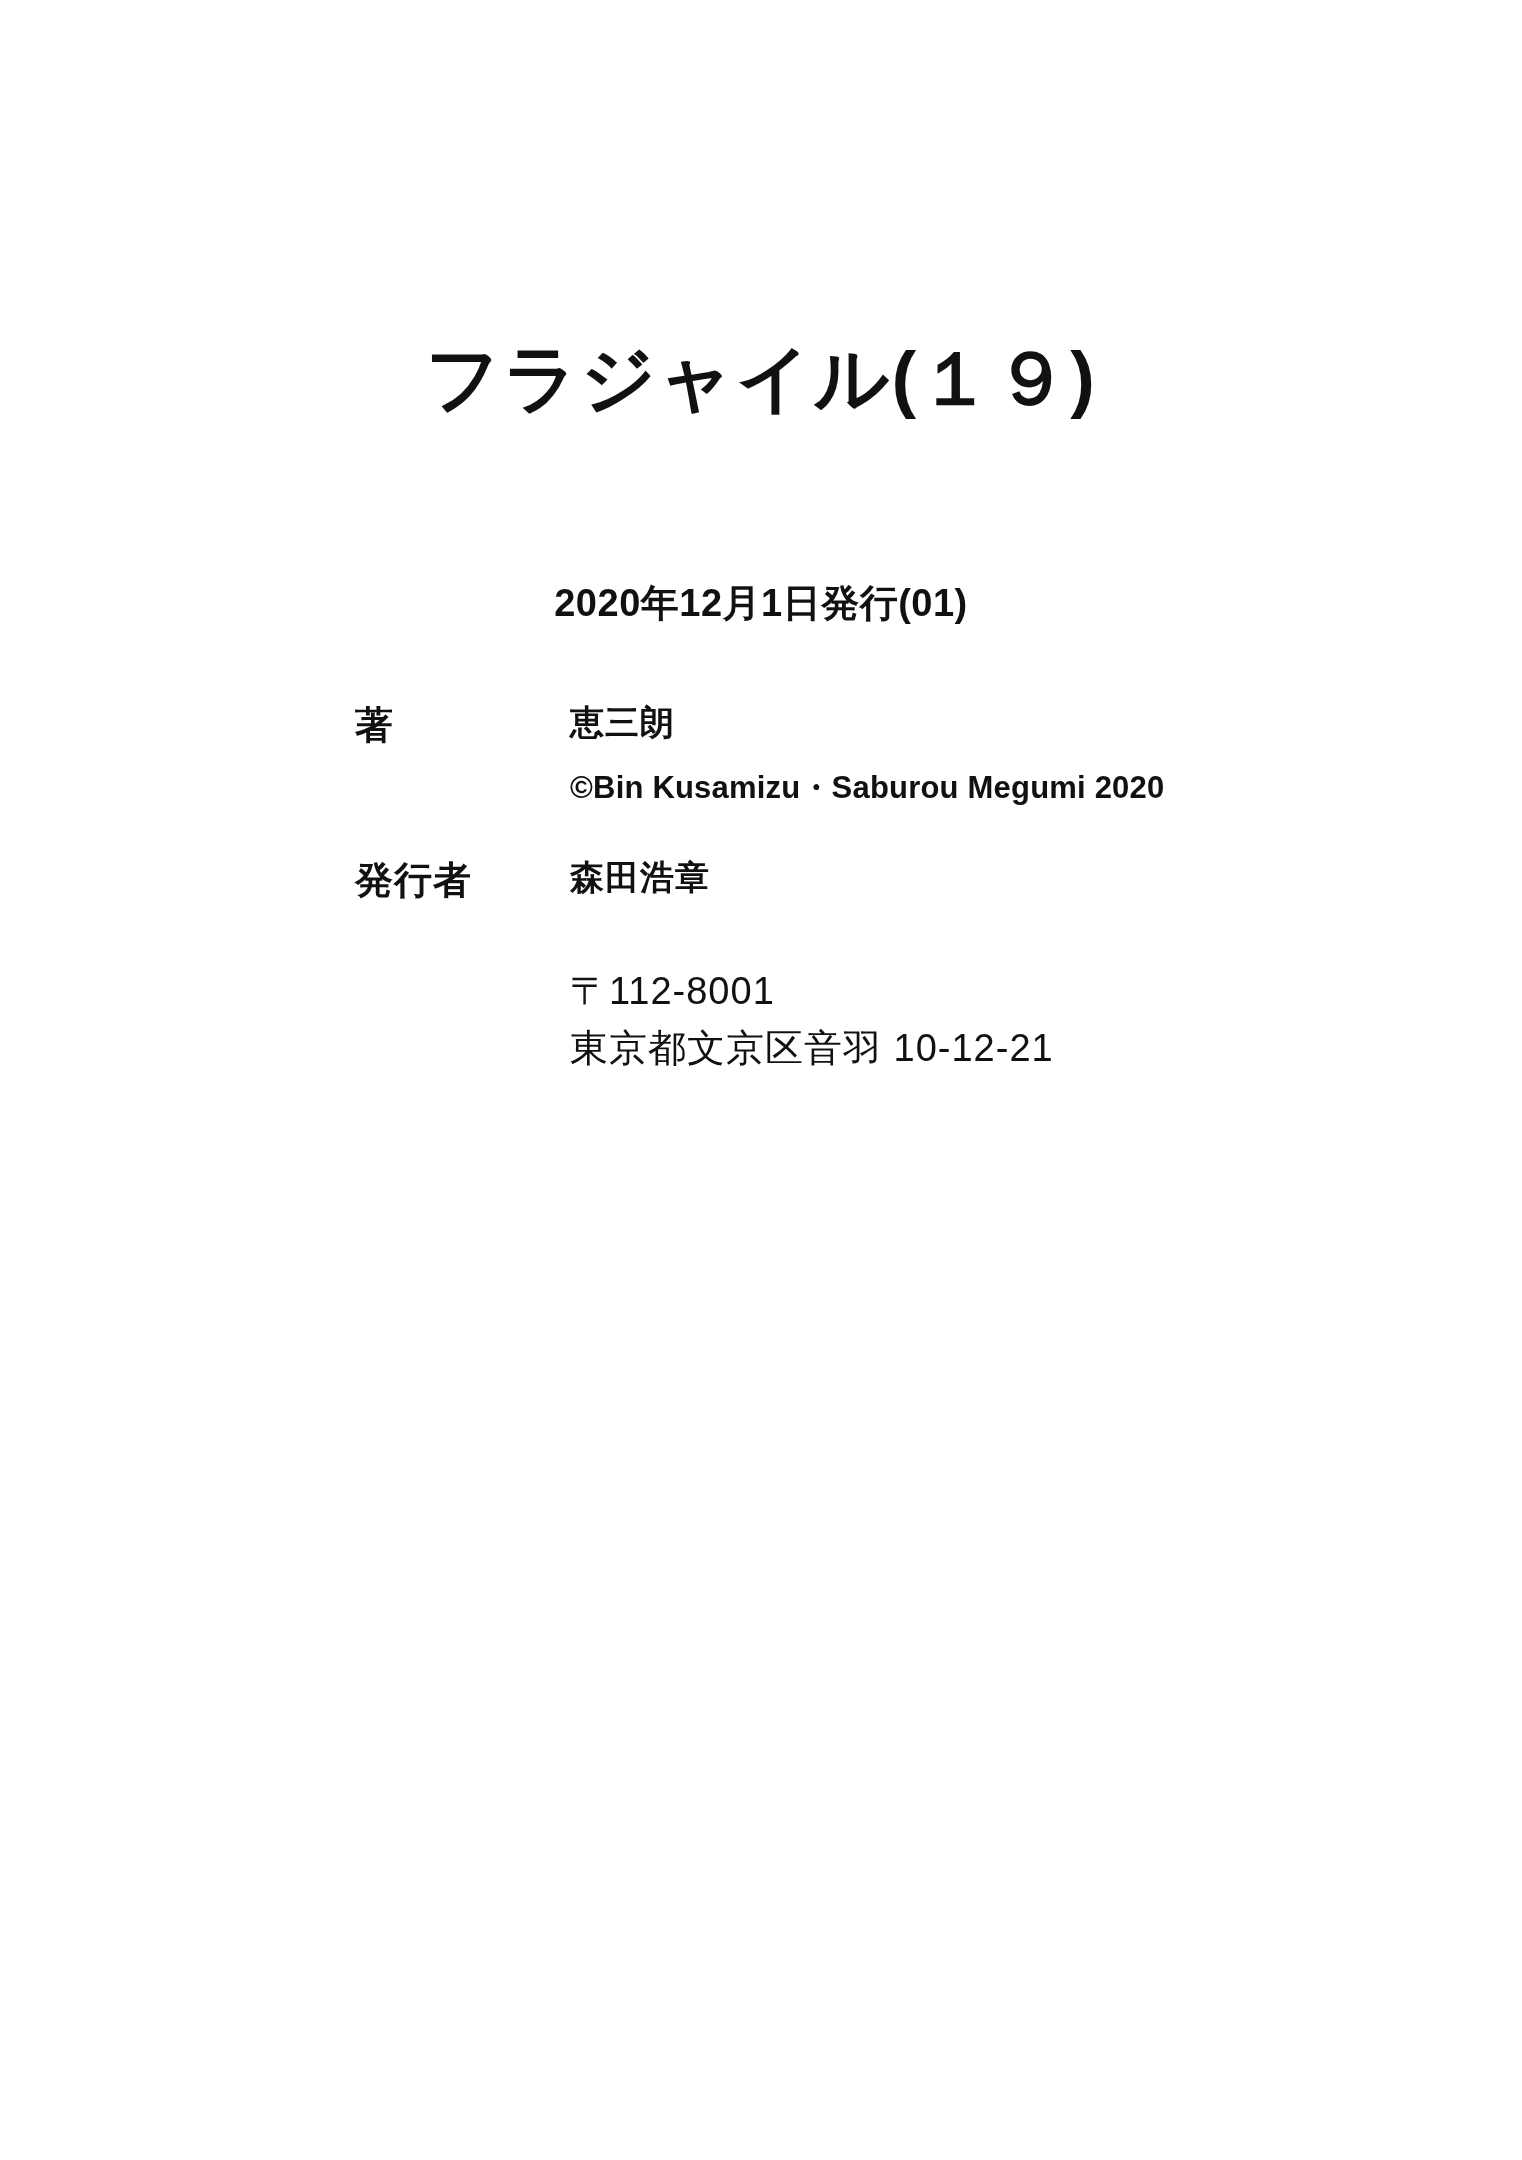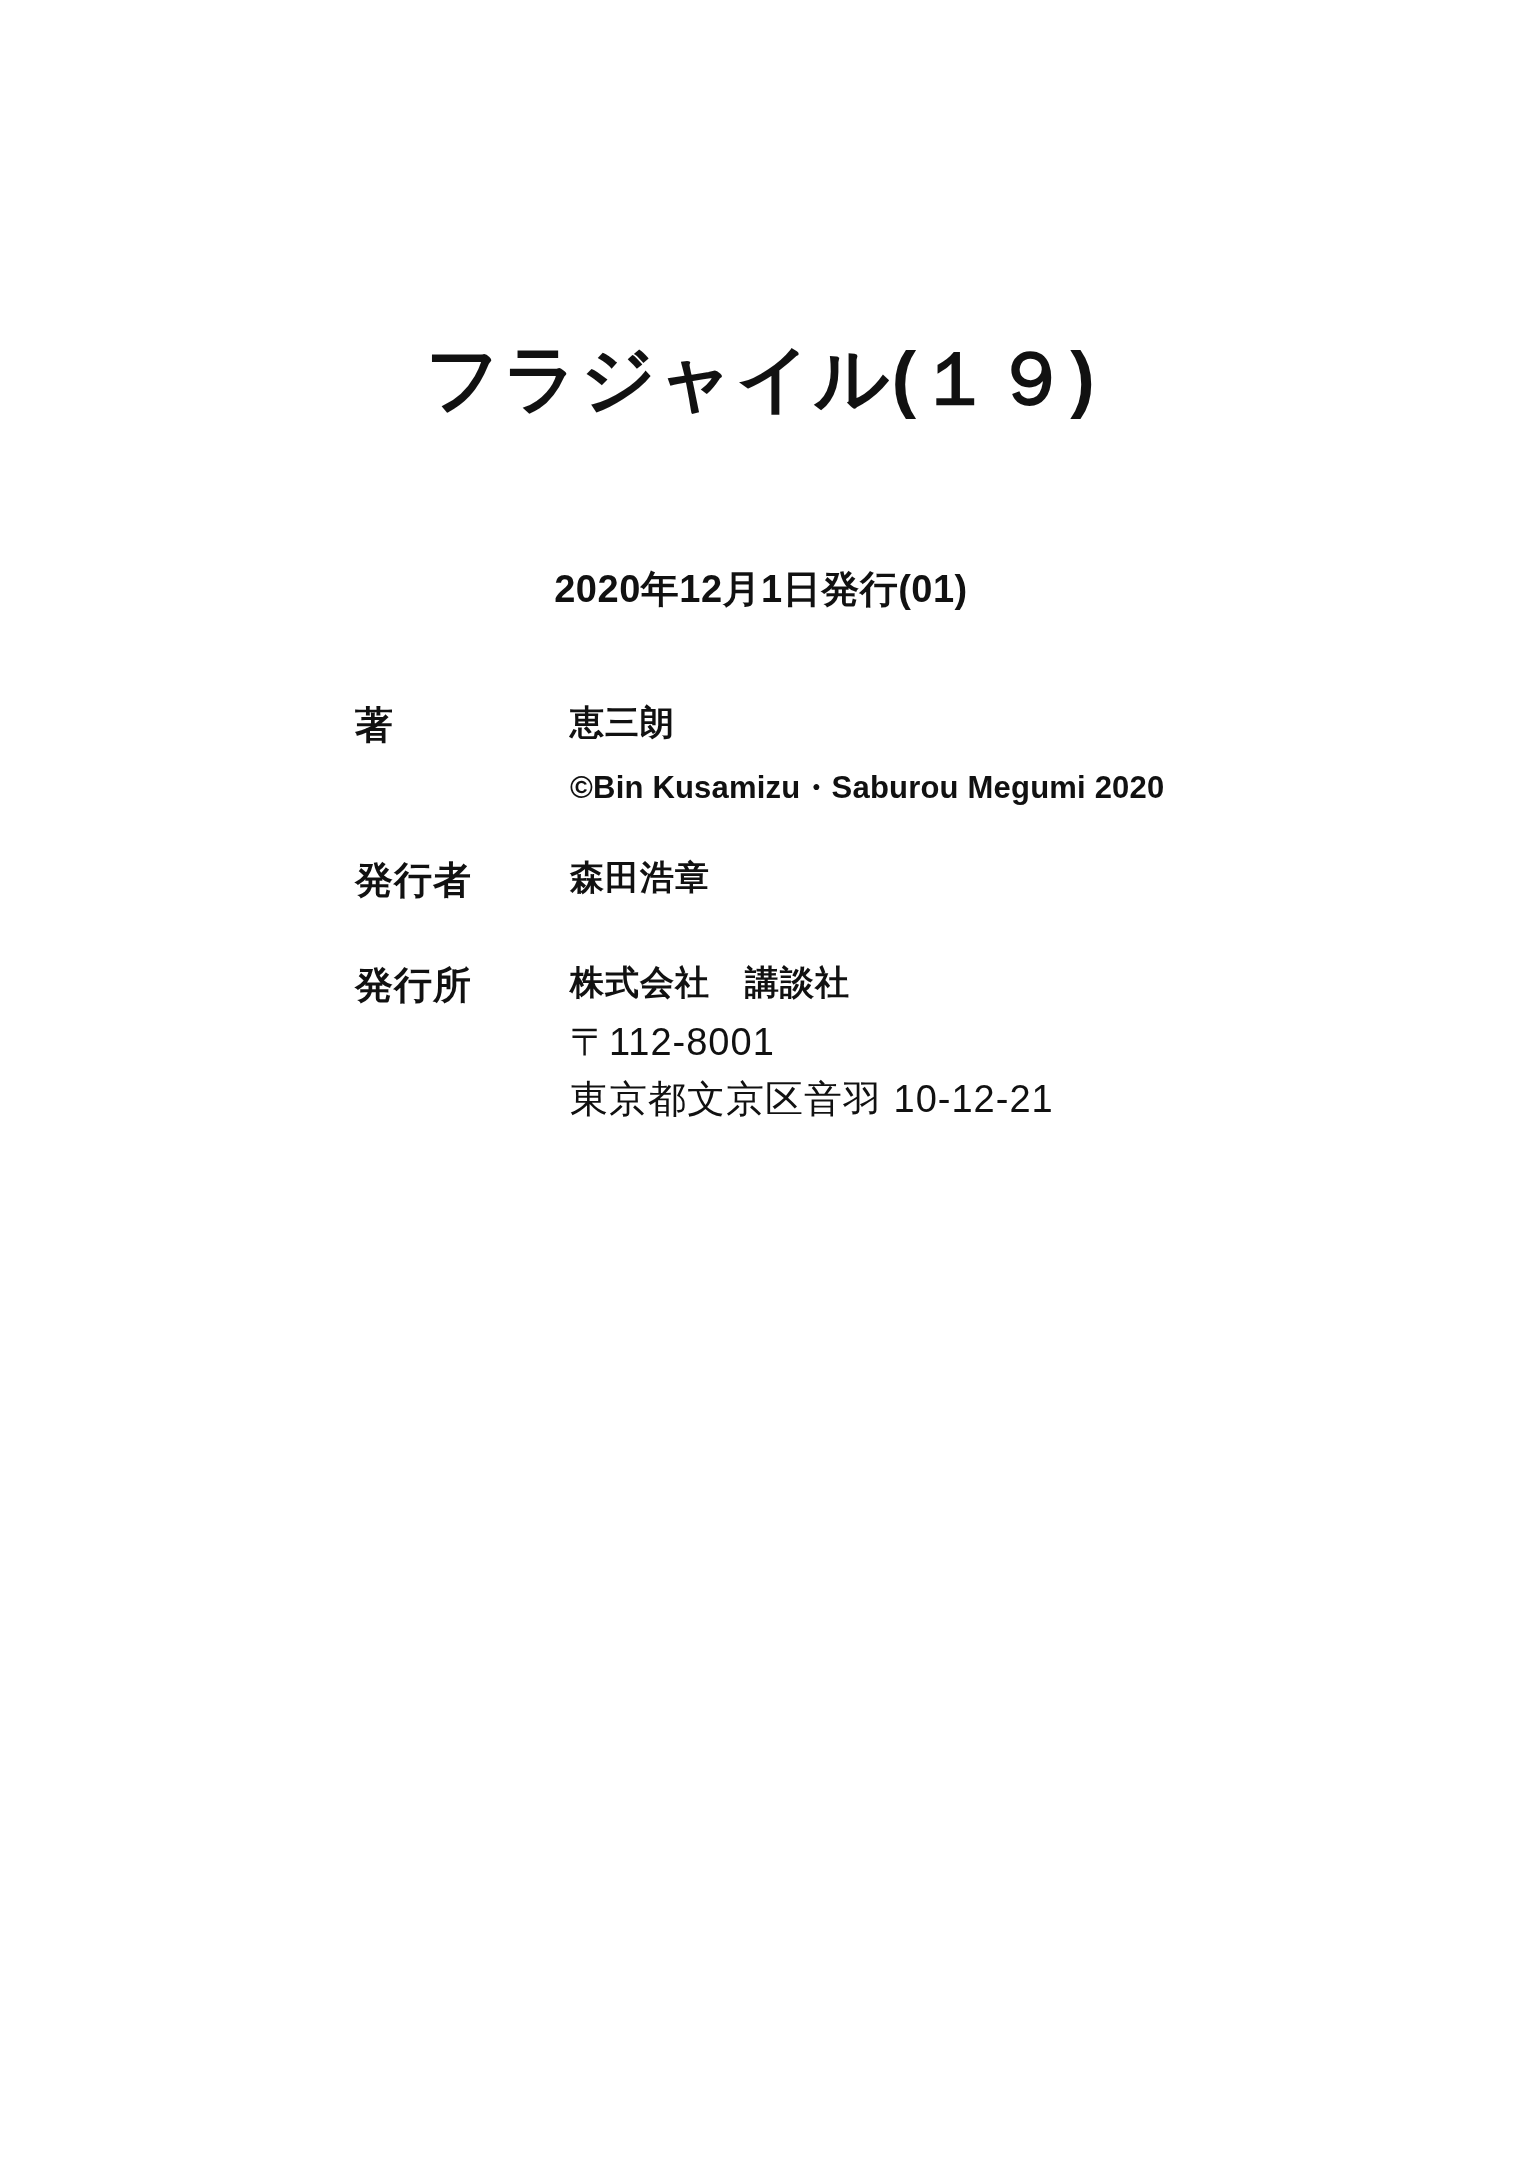--- a/index.html
+++ b/index.html
@@ -33,21 +33,21 @@
     font-size: 74px;
     font-weight: 700;
     letter-spacing: 2px;
     color: #111111;
     white-space: nowrap;
   }
 
   
   .pubdate {
     position: absolute;
-    top: 564px;
+    top: 578px;
     left: 0;
     width: 1522px;
     text-align: center;
     font-size: 38px;
     font-weight: 700;
     letter-spacing: 0.5px;
     color: #111111;
     white-space: nowrap;
   }
 
@@ -130,23 +130,19 @@
 
     <div class="spacer-md"></div>
 
     <div class="row">
       <div class="row-label">発行者</div>
       <div class="row-value">森田浩章</div>
     </div>
 
     <div class="spacer-lg"></div>
 
-    <div class="row">
-      <div class="row-label">発行所</div>
-      <div class="row-value">株式会社　講談社</div>
-    </div>
 
     <div class="addr-line">〒112-8001</div>
 
     <div class="addr-line">東京都文京区音羽 10-12-21</div>
 
   </div>
 </div>
 
 </body></html>

